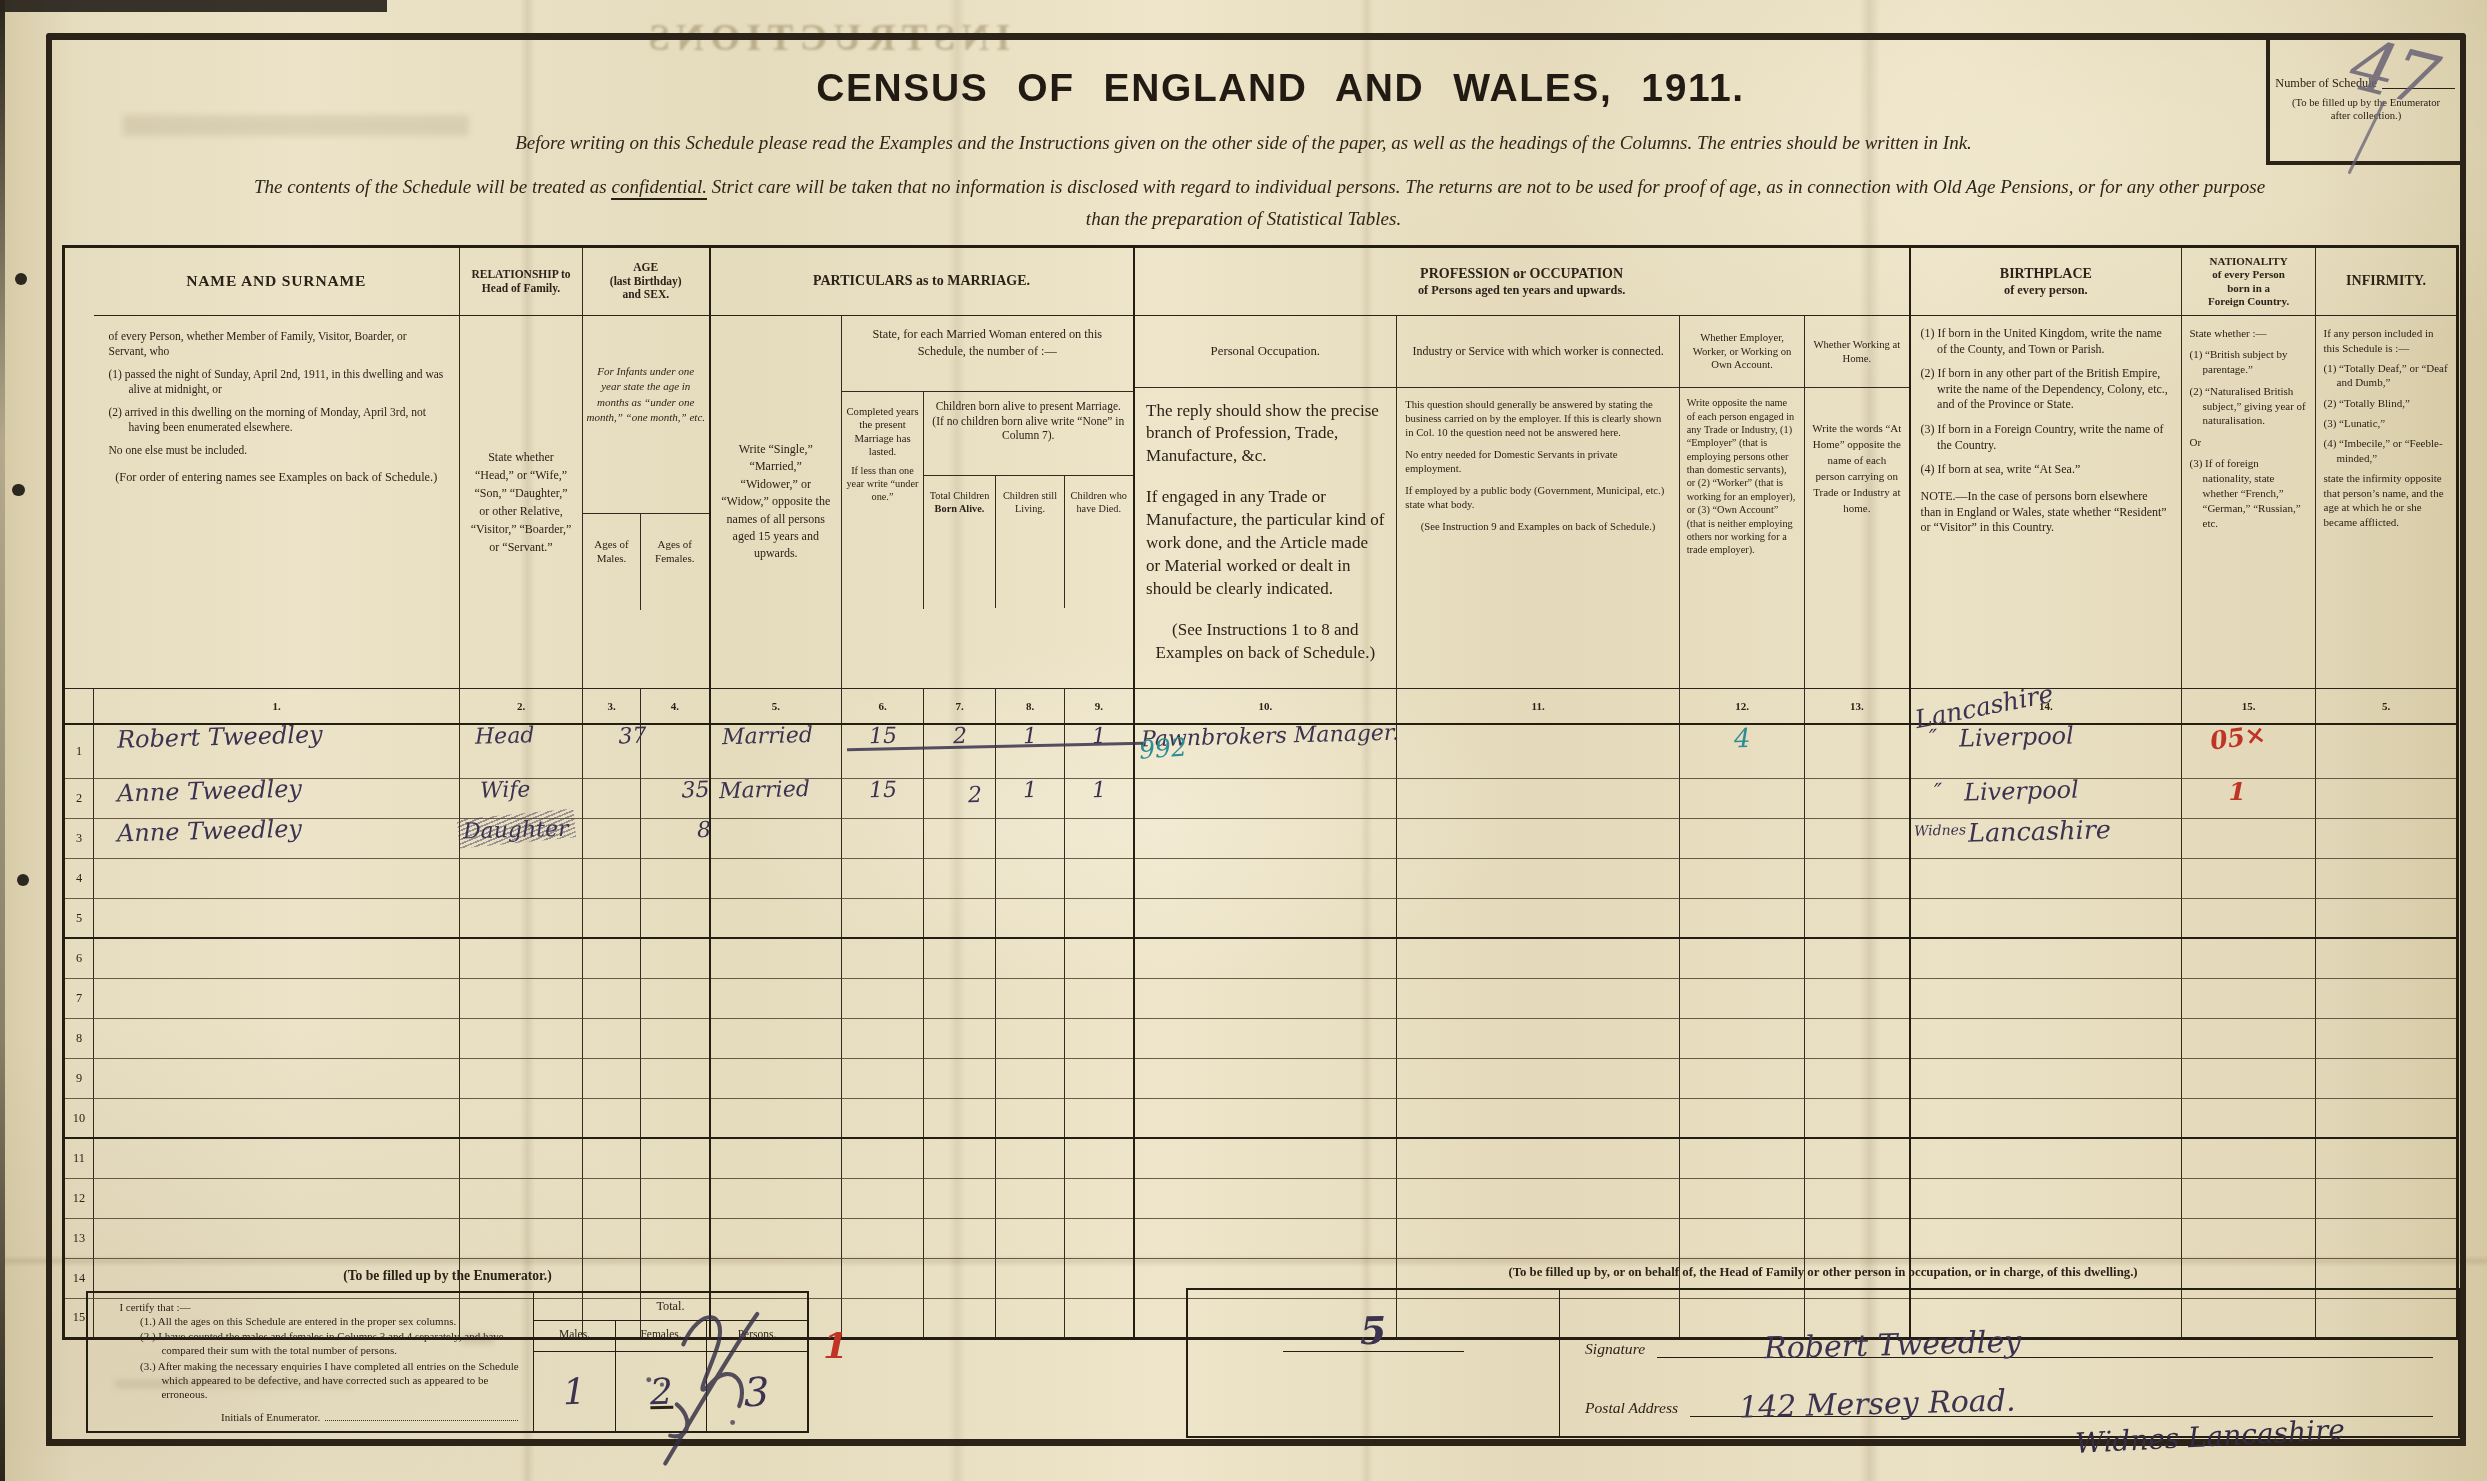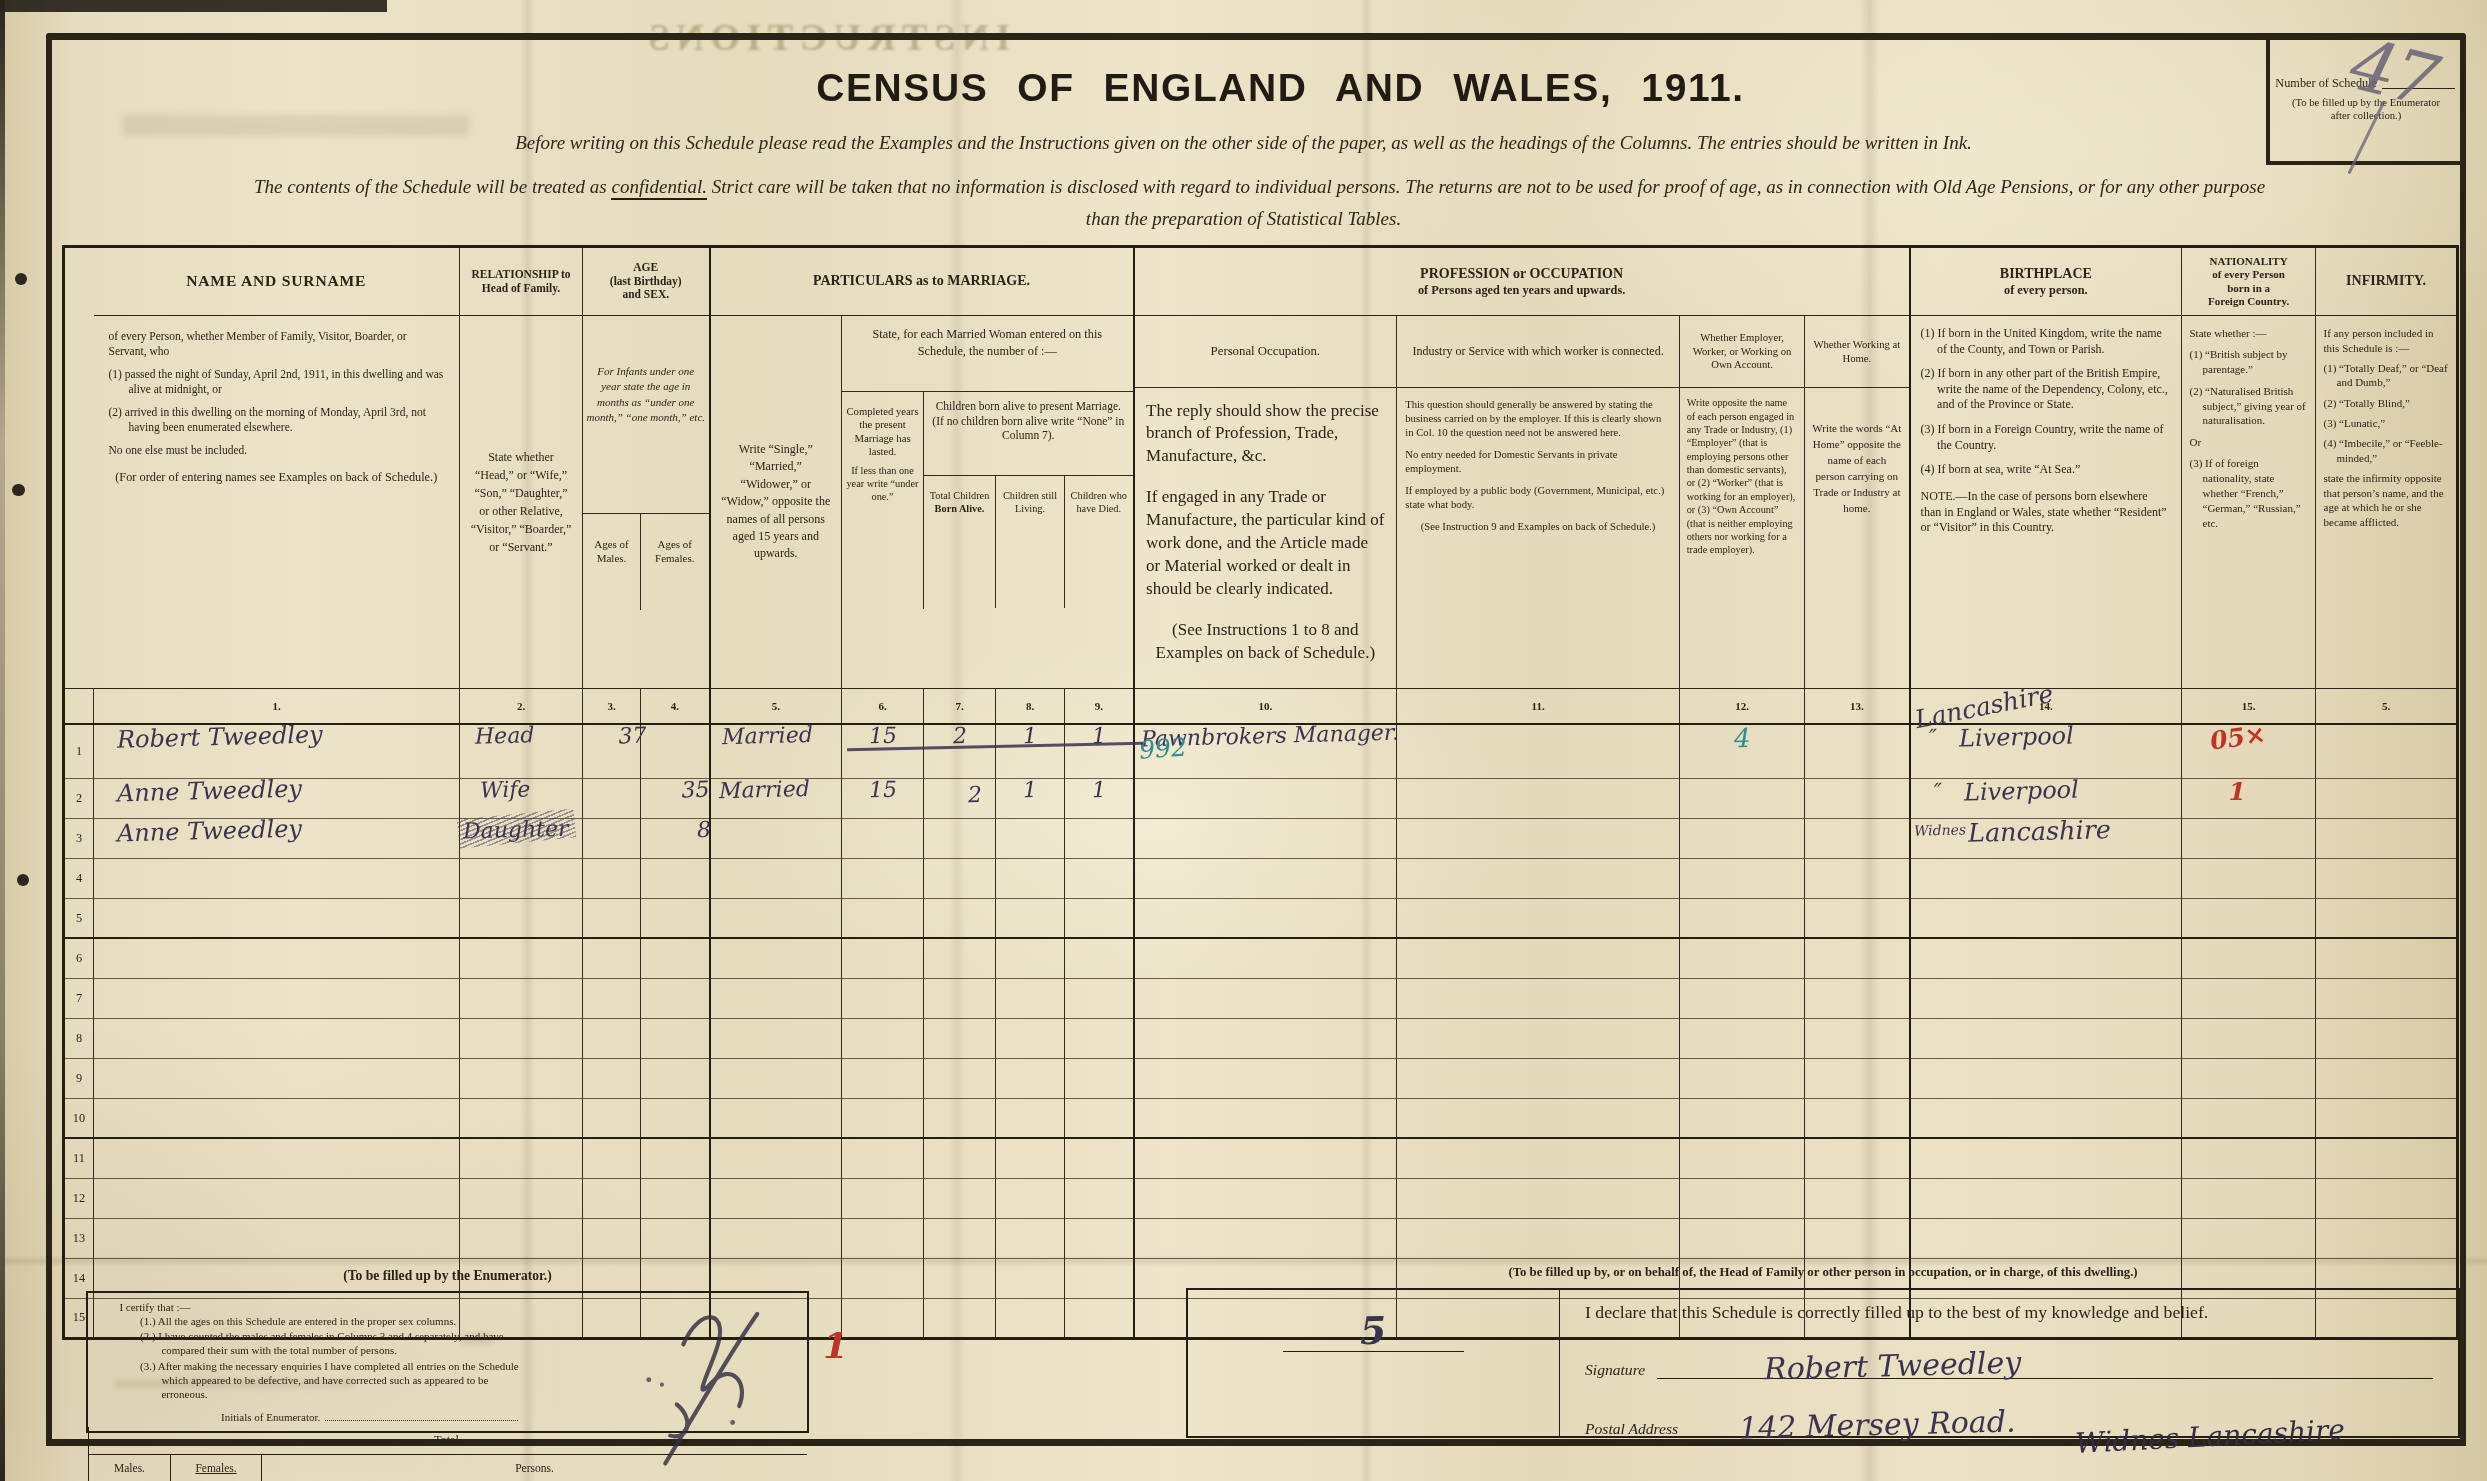--- a/index.html
+++ b/index.html
@@ -159,21 +159,21 @@
   .ditto{margin-right:21.4px;}
   .redmark{display:inline-block; font-family:"DejaVu Serif", serif; font-style:italic;
     color:var(--red); font-weight:bold; line-height:1;}
   .nat1{font-size:25px; transform:rotate(-8deg); margin-left:25px;}
   .nat2{font-size:25px; margin-left:43px;}
 
   
   .enum-heading{position:absolute; left:86px; top:1268px; width:723px; text-align:center;
     font-weight:bold; font-size:13.6px;}
   .enum-box{position:absolute; left:86px; top:1291px; width:723px; height:142px;
-    border:2.5px solid #241d12; display:flex;flex-direction:column;}
+    border:2.5px solid #241d12; display:flex;}
   .certify{width:445px; padding:6.6px 10px 3.3px; font-size:11px; line-height:1.28;}
   .certify .hang{text-indent:-21.4px; padding-left:21.4px; margin-bottom:1.6px;margin-left:42px;}
   .init-row{display:flex; align-items:flex-end; margin-top:8.2px; padding-left:123px;}
   .init-dots{flex:1; border-bottom:1.6px dotted #3a2f20; margin:0 5px 2.5px;}
   .totals{flex:1; border-left:1.6px solid #241d12; display:flex; flex-direction:column;}
   .tot-head{height:28px; border-bottom:1.6px solid #241d12; text-align:center; font-size:12.3px; padding-top:5.8px;}
   .tot-cols{flex:1; display:flex;}
   .tcol{display:flex; flex-direction:column;}
   .tc1{width:82px; border-right:1.6px solid #241d12;}
   .tc2{width:91px; border-right:1.6px solid #241d12;text-decoration:underline;}
@@ -749,21 +749,20 @@
   </g>
 </svg>
 
 <div class="decl-heading">(To be filled up by, or on behalf of, the Head of Family or other person in occupation, or in charge, of this dwelling.)</div>
 <div class="decl-box">
   <div class="rooms">
     <div class="rooms-val"><span class="hand">5</span></div>
     <div class="rooms-line"></div>
   </div>
   <div class="decl-right">
-    <div class="declare">I declare that this Schedule is correctly filled up to the best of my knowledge and belief.</div>
     <div class="sigrow">
       <span class="siglabel">Signature</span>
       <span class="sigline">
           <span class="hand sig-pos">Robert Tweedley</span>
         </span>
     </div>
     <div class="sigrow" style="margin-top:28px;">
       <span class="siglabel">Postal Address</span>
       <span class="sigline">
           <span class="hand post-pos">142 Mersey Road.</span>

